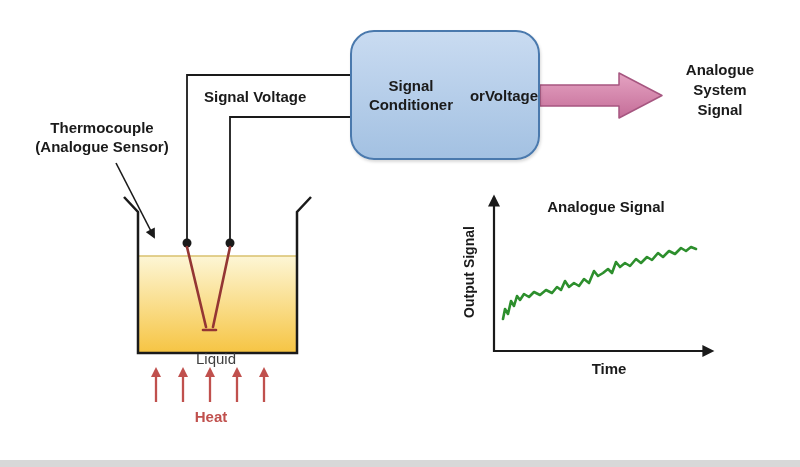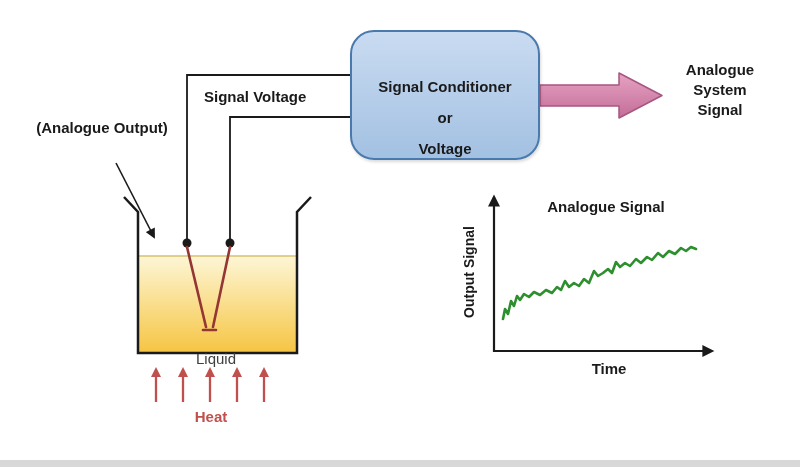--- a/index.html
+++ b/index.html
@@ -12,24 +12,23 @@
 
   .thermo-label{left:22px;top:118px;width:160px;}
   .varying-voltage{left:204px;top:87px;}
 
   .signal-box{
     position:absolute;left:350px;top:30px;width:190px;height:130px;
     box-sizing:border-box;
     background:linear-gradient(var(--box-fill-top,#c9dbf1),var(--box-fill-bottom,#a3c1e2));
     border:2px solid var(--box-border,#4a79ad);
     border-radius:24px;
-    display:flex;flex-direction:column;justify-content:flex-end;align-items:center;
+    display:flex;flex-direction:row;justify-content:flex-end;align-items:center;
     font-size:15px;font-weight:700;line-height:19px;text-align:center;
     box-shadow:1px 2px 3px rgba(0,0,0,0.15);
-    gap:12px;
   }
 
   .output-label{left:672px;top:60px;width:96px;line-height:20px;}
   .liquid-label{left:196px;top:317px;font-weight:400;color:var(--liquid-text,#3f3f3f);margin-top:32px;}
   .heat-label{left:180px;top:407px;width:62px;color:var(--heat-red,#c0504d);}
 
   .graph-title{left:520px;top:197px;width:172px;}
   .time-label{left:578px;top:359px;width:62px;}
   .ylabel{
     left:469px;top:272px;font-size:14px;
@@ -103,21 +102,22 @@
 
     <polygon class="pink-arrow" points="540,85 619,85 619,73 662,95.5 619,118 619,106 540,106"></polygon>
 
     <line class="axis" x1="494" y1="352" x2="494" y2="197" marker-end="url(#axisHead)"></line>
     <line class="axis" x1="493" y1="351" x2="712" y2="351" marker-end="url(#axisHead)"></line>
 
     <polyline class="curve" points="503,319 505,309 508,314 511,301 514,306 517,296 520,300 524,294 529,297 534,292 540,295 546,290 552,293 557,287 561,290 565,281 569,287 574,283 579,286 584,279 589,283 594,271 598,276 603,273 608,269 612,273 616,262 620,267 625,263 630,266 636,259 641,263 647,257 652,260 658,253 663,257 669,251 675,254 681,248 686,251 691,247 696,249"></polyline>
   </svg>
 
   <div class="label thermo-label center">
-    <div>(Analogue Output)</div>
+    <div>Thermocouple</div>
+    <div>(Analogue Sensor)</div>
   </div>
 
   <div class="label varying-voltage">Signal Voltage</div>
 
   <div class="signal-box">
     <div>Signal Conditioner</div>
     <div>or</div>
     <div>Voltage</div>
   </div>
 

